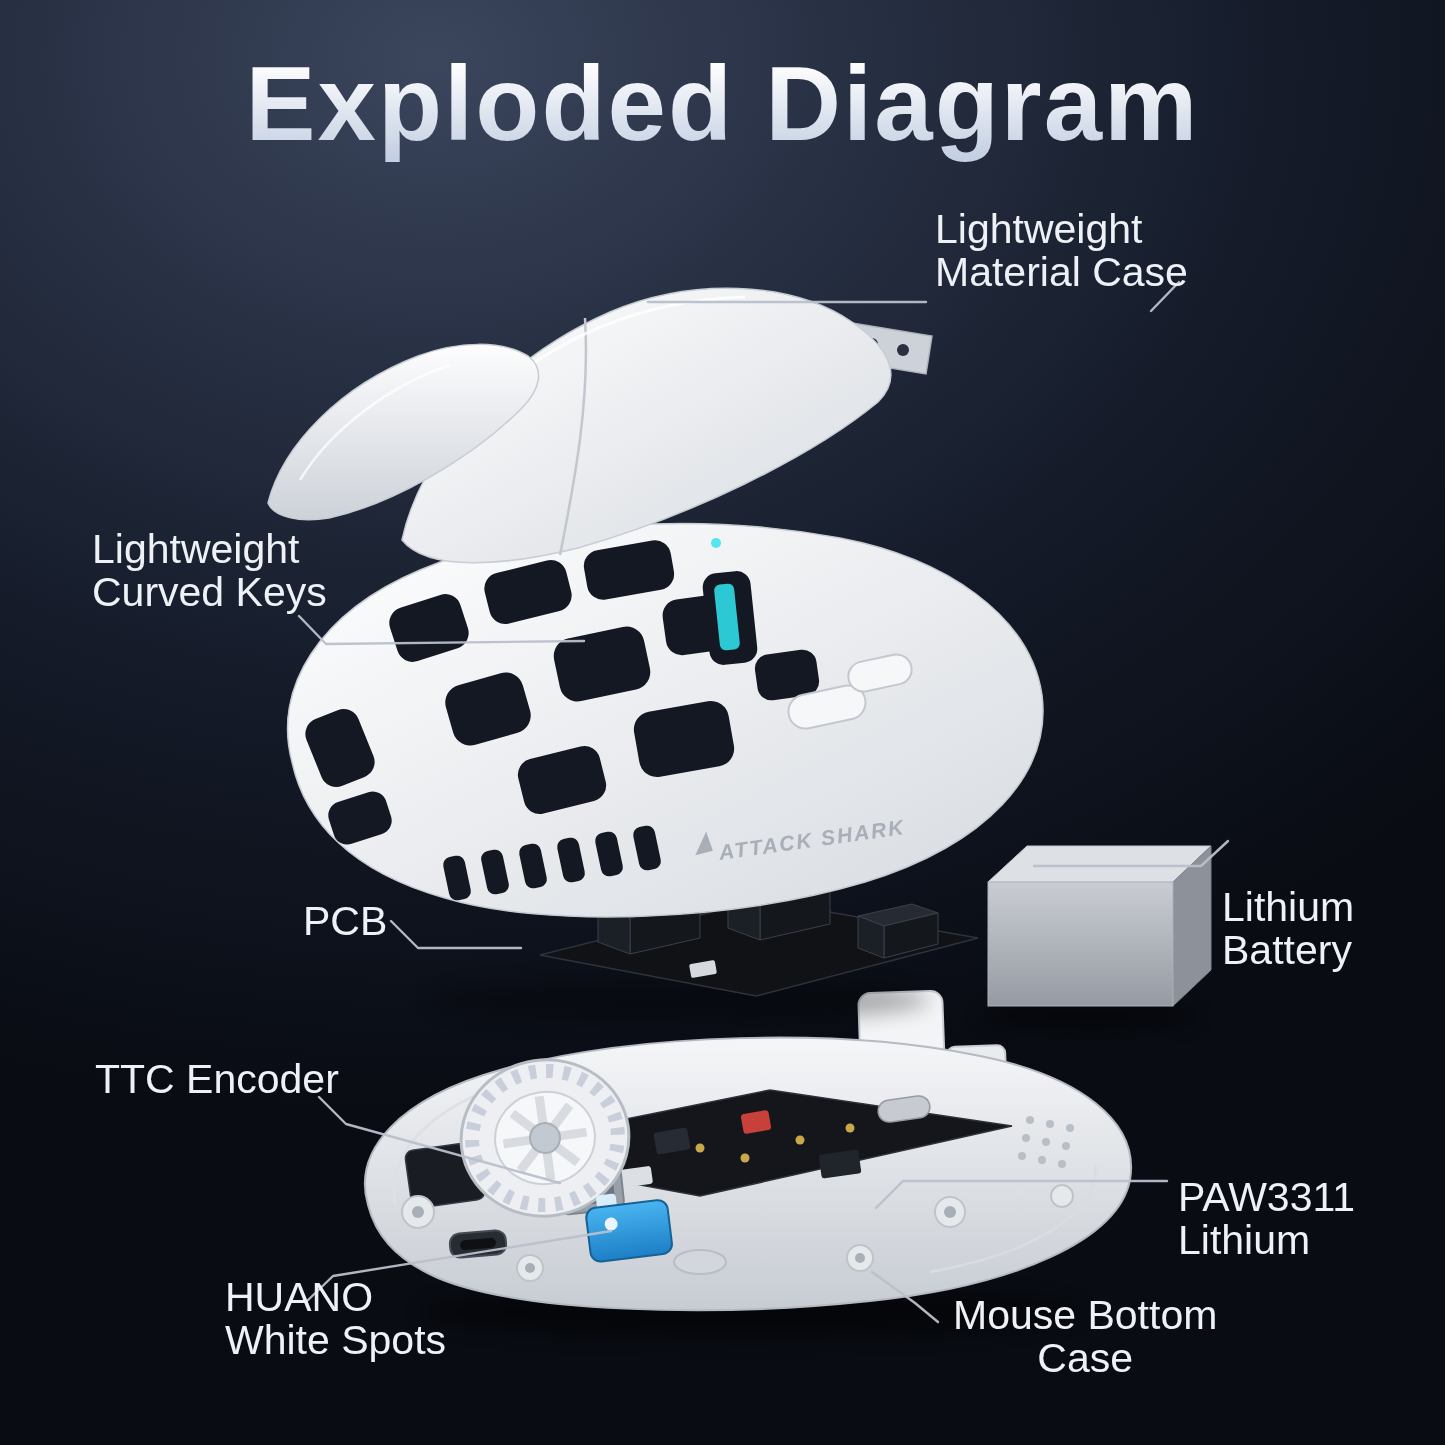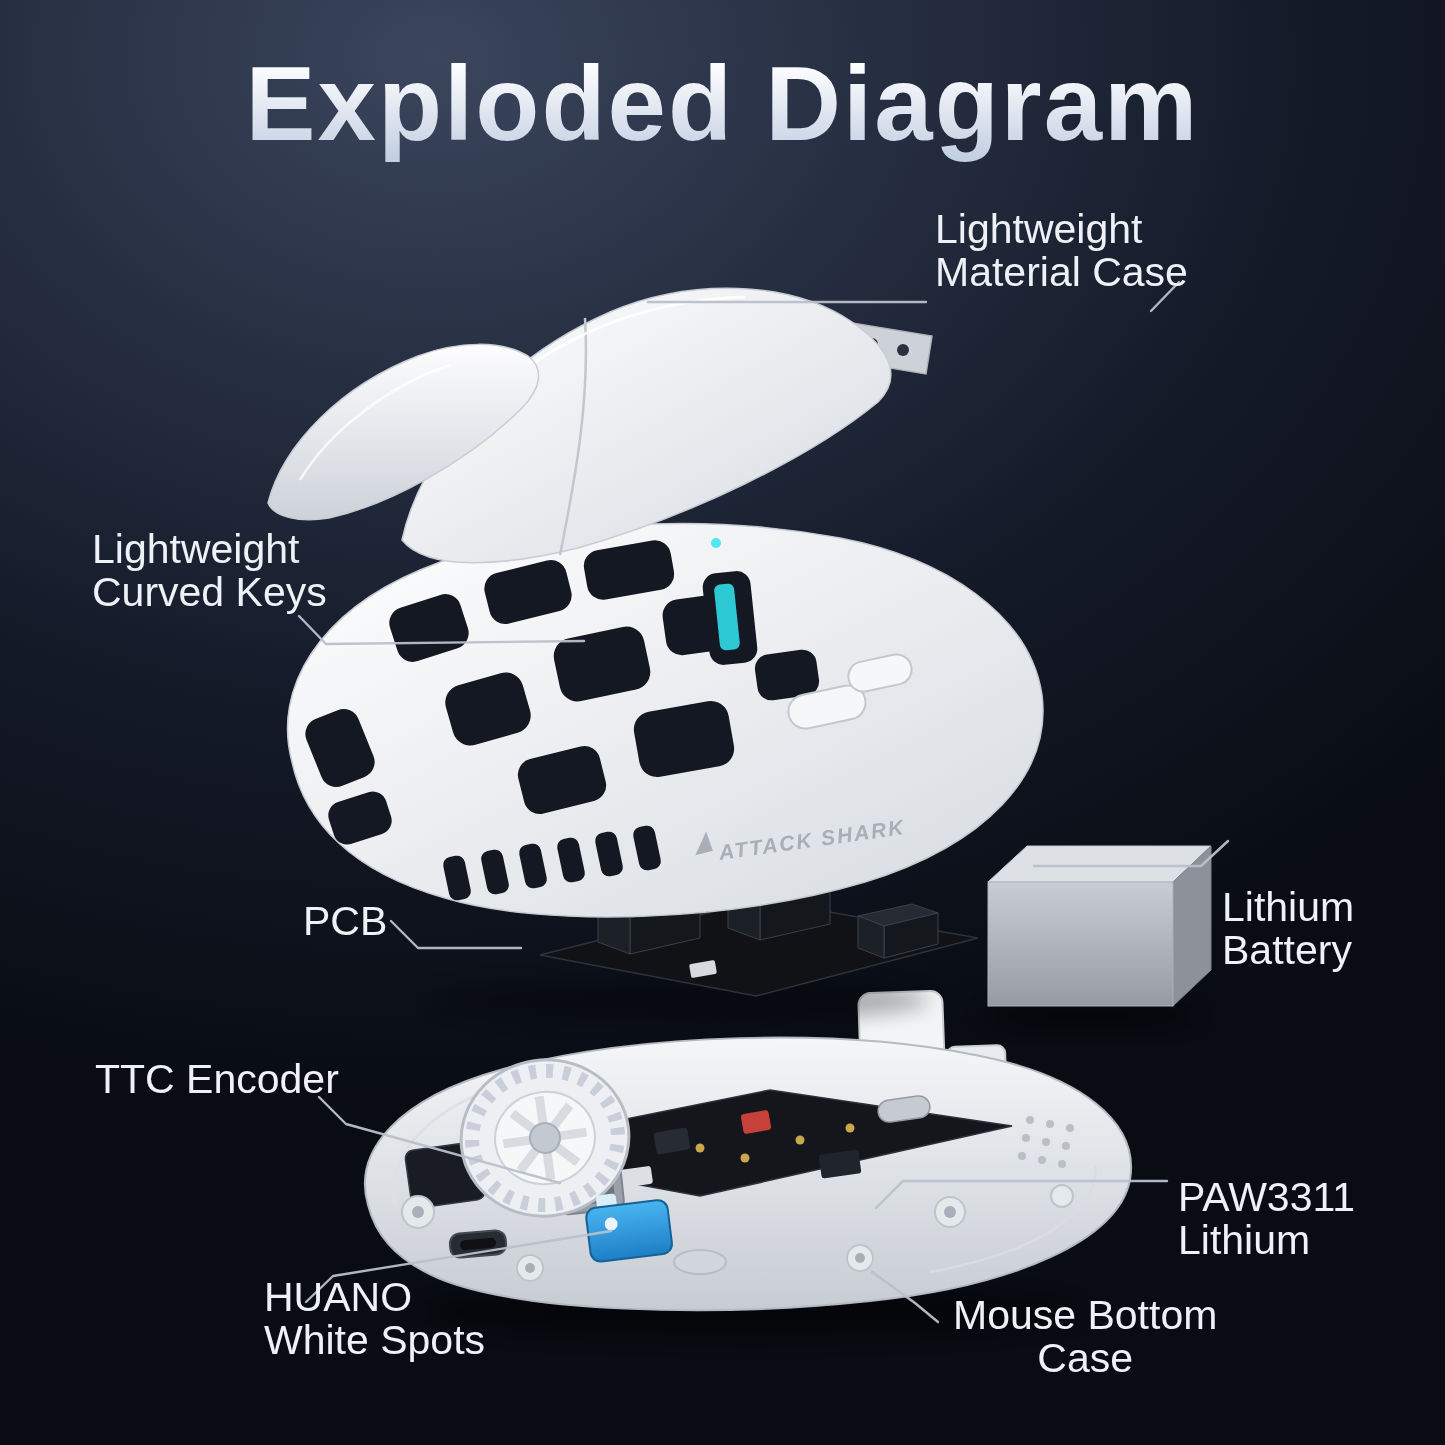--- a/index.html
+++ b/index.html
@@ -233,21 +233,21 @@
 
   <div class="label bold" style="left:95px;top:1058px;">
     <div>TTC Encoder</div>
   </div>
 
   <div class="label bold" style="left:1178px;top:1176px;">
     <div>PAW3311</div>
     <div>Lithium</div>
   </div>
 
-  <div class="label bold" style="left:225px;top:1276px;margin-left:39px;">
+  <div class="label bold" style="left:225px;top:1276px;">
     <div>HUANO</div>
     <div>White Spots</div>
   </div>
 
   <div class="label" style="left:953px;top:1294px;text-align:center;">
     <div>Mouse Bottom</div>
     <div>Case</div>
   </div>
 
 </div>

